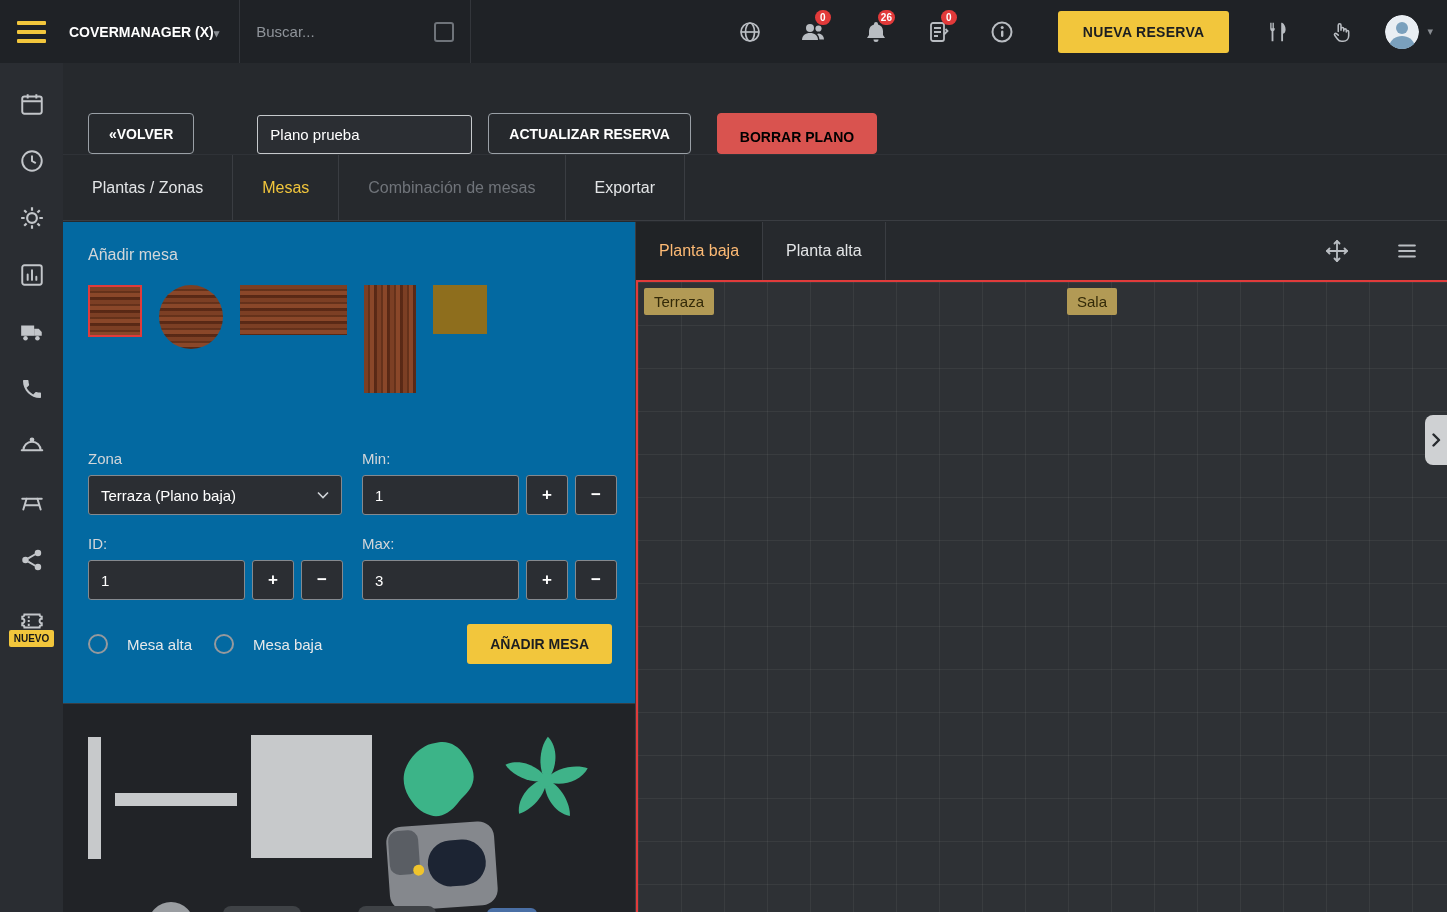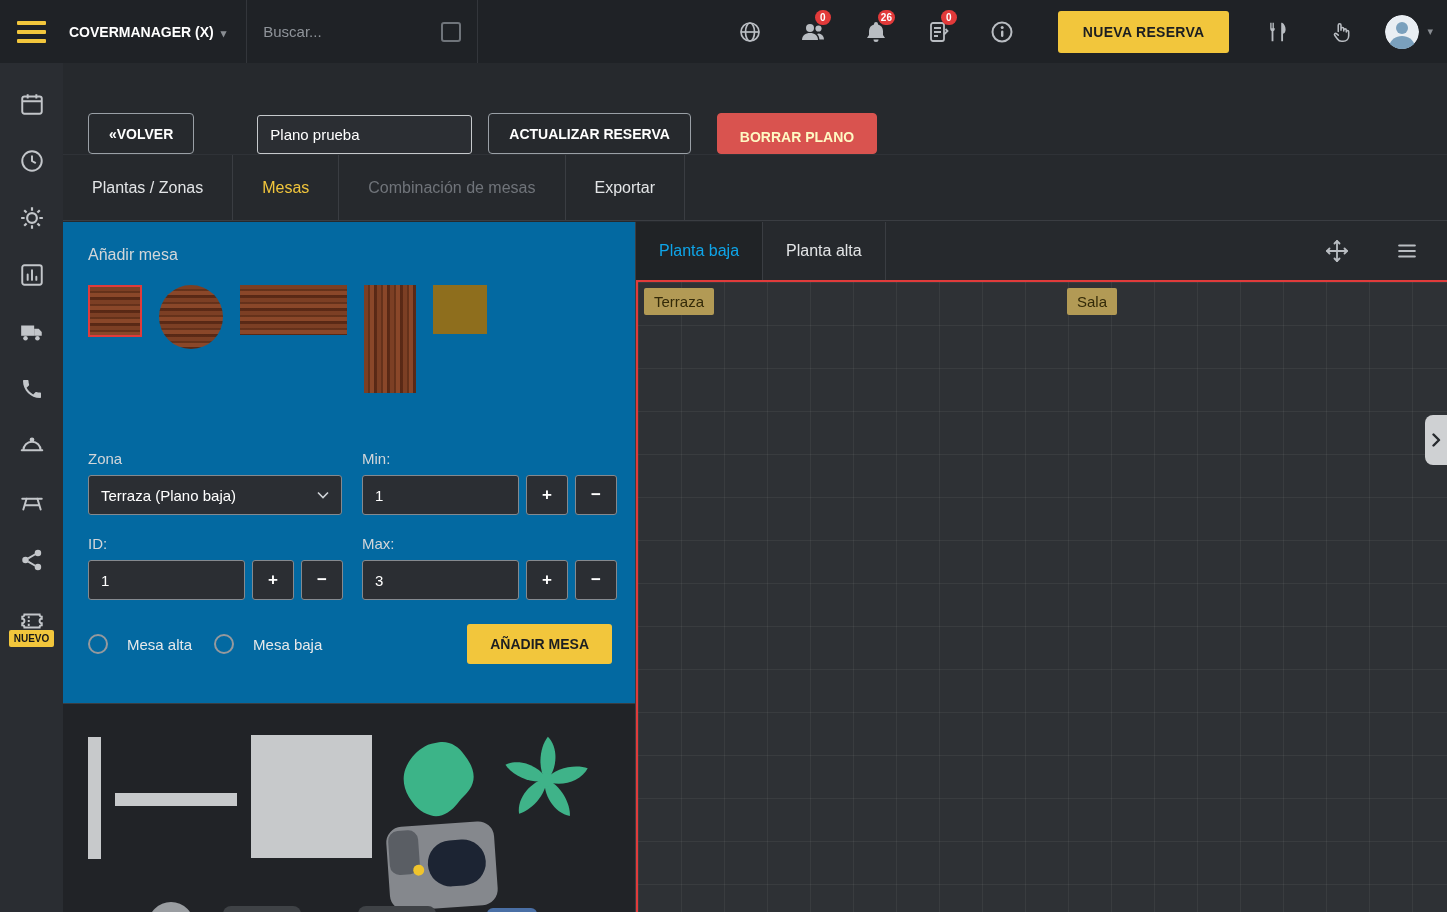--- a/index.html
+++ b/index.html
@@ -8,21 +8,21 @@
     position: relative; width: 1447px; height: 912px; overflow: hidden;
     background: #26292d; color: #e7e9ea;
     font-family: "Liberation Sans", sans-serif; font-size: 15px;
   }
   svg { display: block; }
 
   
   .topbar { position:absolute; top:0; left:0; width:100%; height:63px; background:#1f2226; display:flex; align-items:center; z-index:8; }
   .menu-btn { width:63px; height:63px; display:flex; flex-direction:column; align-items:center; justify-content:center; gap:5px; cursor:pointer; flex:none; }
   .menu-btn i { width:29px; height:4px; background:#f2c63c; border-radius:1px; }
-  .brand { display:flex; align-items:flex-end; gap:7px; padding:0 20px 0 6px; font-weight:bold; font-size:14px; color:#fff; cursor:pointer; white-space:nowrap; }
+  .brand { display:flex; align-items:flex-end; padding:0 20px 0 6px; font-weight:bold; font-size:14px; color:#fff; cursor:pointer; white-space:nowrap; }
   .caret { color:#8a8e93; font-size:11px; }
   .search-box { height:63px; width:232px; flex:none; display:flex; align-items:center; gap:10px; padding:0 16px; border-left:1px solid #33363b; border-right:1px solid #33363b; }
   .search-input { flex:1; min-width:0; background:transparent; border:none; outline:none; color:#cfd3d7; font-size:15px; font-family:inherit; }
   .search-input::placeholder { color:#8f949a; }
   .search-check { width:20px; height:20px; border:2px solid #6f747a; border-radius:3px; flex:none; cursor:pointer; }
   .topbar-right { margin-left:auto; display:flex; align-items:center; padding-right:14px; }
   .icon-btn { position:relative; width:28px; height:28px; margin-left:35px; color:#b9bdc2; display:flex; align-items:center; justify-content:center; cursor:pointer; }
   .badge { position:absolute; top:-8px; left:16px; background:#e23a3a; color:#fff; font-size:10px; font-weight:bold; min-width:16px; height:15px; line-height:15px; text-align:center; border-radius:8px; padding:0 3px; }
   .new-res-btn { margin-left:42px; background:#f2c63c; color:#1c1e21; font-weight:bold; font-size:14px; border:none; border-radius:3px; height:42px; padding:0 25px; font-family:inherit; letter-spacing:.3px; cursor:pointer; white-space:nowrap; }
   .avatar-wrap { display:flex; align-items:center; gap:8px; margin-left:30px; cursor:pointer; }
@@ -32,21 +32,21 @@
   .sidebar { position:absolute; top:63px; left:0; width:63px; bottom:0; background:#2a2d32; display:flex; flex-direction:column; align-items:center; padding-top:12px; z-index:7; }
   .side-item { width:63px; height:57px; display:flex; align-items:center; justify-content:center; color:#c3c6ca; cursor:pointer; flex:none; }
   .nuevo-badge { background:#f2c63c; color:#17181a; font-size:10px; font-weight:bold; padding:3px 5px; border-radius:2px; margin-top:-8px; }
 
   
   .main { position:absolute; top:63px; left:63px; right:0; bottom:0; background:#26292d; }
   .plan-header { height:92px; display:flex; align-items:flex-end; padding-left:25px; border-bottom:1px solid #2f3237; }
   .btn-outline { background:transparent; border:1px solid #9aa0a6; color:#fff; font-weight:bold; font-size:14px; height:41px; padding:0 20px; border-radius:4px; font-family:inherit; cursor:pointer; white-space:nowrap; }
   .plan-name-input { margin-left:63px; width:215px; height:39px; background:#2b2e33; border:1px solid #c6c9cc; border-radius:3px; color:#fff; font-size:15px; padding:0 12px; font-family:inherit; }
   .update-btn { margin-left:16px; }
-  .delete-btn { margin-left:26px; background:#d9534f; border:1px solid #d9534f; color:#fef9c3; font-weight:bold; font-size:14px; height:41px; padding:15px 22px; border-radius:4px; font-family:inherit; cursor:pointer;margin-top:10px; }
+  .delete-btn { margin-left:26px; background:#d9534f; border:1px solid #d9534f; color:#000000; font-weight:bold; font-size:14px; height:41px; padding:15px 22px; border-radius:4px; font-family:inherit; cursor:pointer;margin-top:10px; }
 
   .tabs { height:66px; display:flex; border-bottom:1px solid #3a3d42; }
   .tab { display:flex; align-items:center; justify-content:center; padding:0 29px; font-size:16px; color:#e3e5e7; border-right:1px solid #3a3d42; cursor:pointer; white-space:nowrap; }
   .tab.active { color:#f2c63c; }
   .tab.disabled { color:#70747a; cursor:default; }
 
   .content { position:absolute; top:159px; left:0; right:0; bottom:0; display:flex; }
 
   
   .left-panel { width:572px; flex:none; position:relative; background:#0369a1; overflow:hidden; }
@@ -88,21 +88,21 @@
   .sofa-dot { position:absolute; left:25px; top:39px; width:11px; height:11px; border-radius:50%; background:#f0c42c; }
   .part-circle { left:85px; top:198px; width:46px; height:46px; border-radius:50%; background:#9a9da1; cursor:pointer; }
   .part-rect1 { left:160px; top:202px; width:78px; height:34px; background:#3f4246; border-radius:8px; cursor:pointer; }
   .part-rect2 { left:295px; top:202px; width:78px; height:34px; background:#3f4246; border-radius:8px; cursor:pointer; }
   .part-blue { left:424px; top:204px; width:50px; height:30px; background:#4a6fa5; border-radius:6px; cursor:pointer; }
 
   
   .right-col { flex:1; display:flex; flex-direction:column; border-left:1px solid #3a3d42; min-width:0; }
   .floor-tabs { height:58px; flex:none; display:flex; align-items:stretch; background:#26292d; }
   .floor-tab { display:flex; align-items:center; padding:0 23px; font-size:16px; color:#e3e5e7; border-right:1px solid #3a3d42; cursor:pointer; white-space:nowrap; }
-  .floor-tab.active { color:#0ea5e9; background:rgba(0,0,0,.14); }
+  .floor-tab.active { color:#fdba74; background:rgba(0,0,0,.14); }
   .floor-icons { margin-left:auto; display:flex; align-items:center; gap:42px; padding-right:26px; color:#d8dadc; }
   .floor-icons .icon-btn { margin:0; }
   .canvas { flex:1; position:relative; background:#2e3135; border-top:2px solid #e03b3b; border-left:2px solid #e03b3b;
     background-image:linear-gradient(rgba(255,255,255,.05) 1px,transparent 1px),linear-gradient(90deg,rgba(255,255,255,.05) 1px,transparent 1px);
     background-size:43px 43px; }
   .zone-chip { position:absolute; top:6px; background:#b29a55; color:#332a08; font-size:15px; padding:5px 10px; border-radius:2px; cursor:pointer; }
   .zone-terraza { left:6px; }
   .zone-sala { left:429px; }
 
   .handle { position:absolute; right:0; top:415px; width:22px; height:50px; background:#cfd1d3; border-radius:8px 0 0 8px; display:flex; align-items:center; justify-content:center; color:#26292d; cursor:pointer; z-index:9; }

